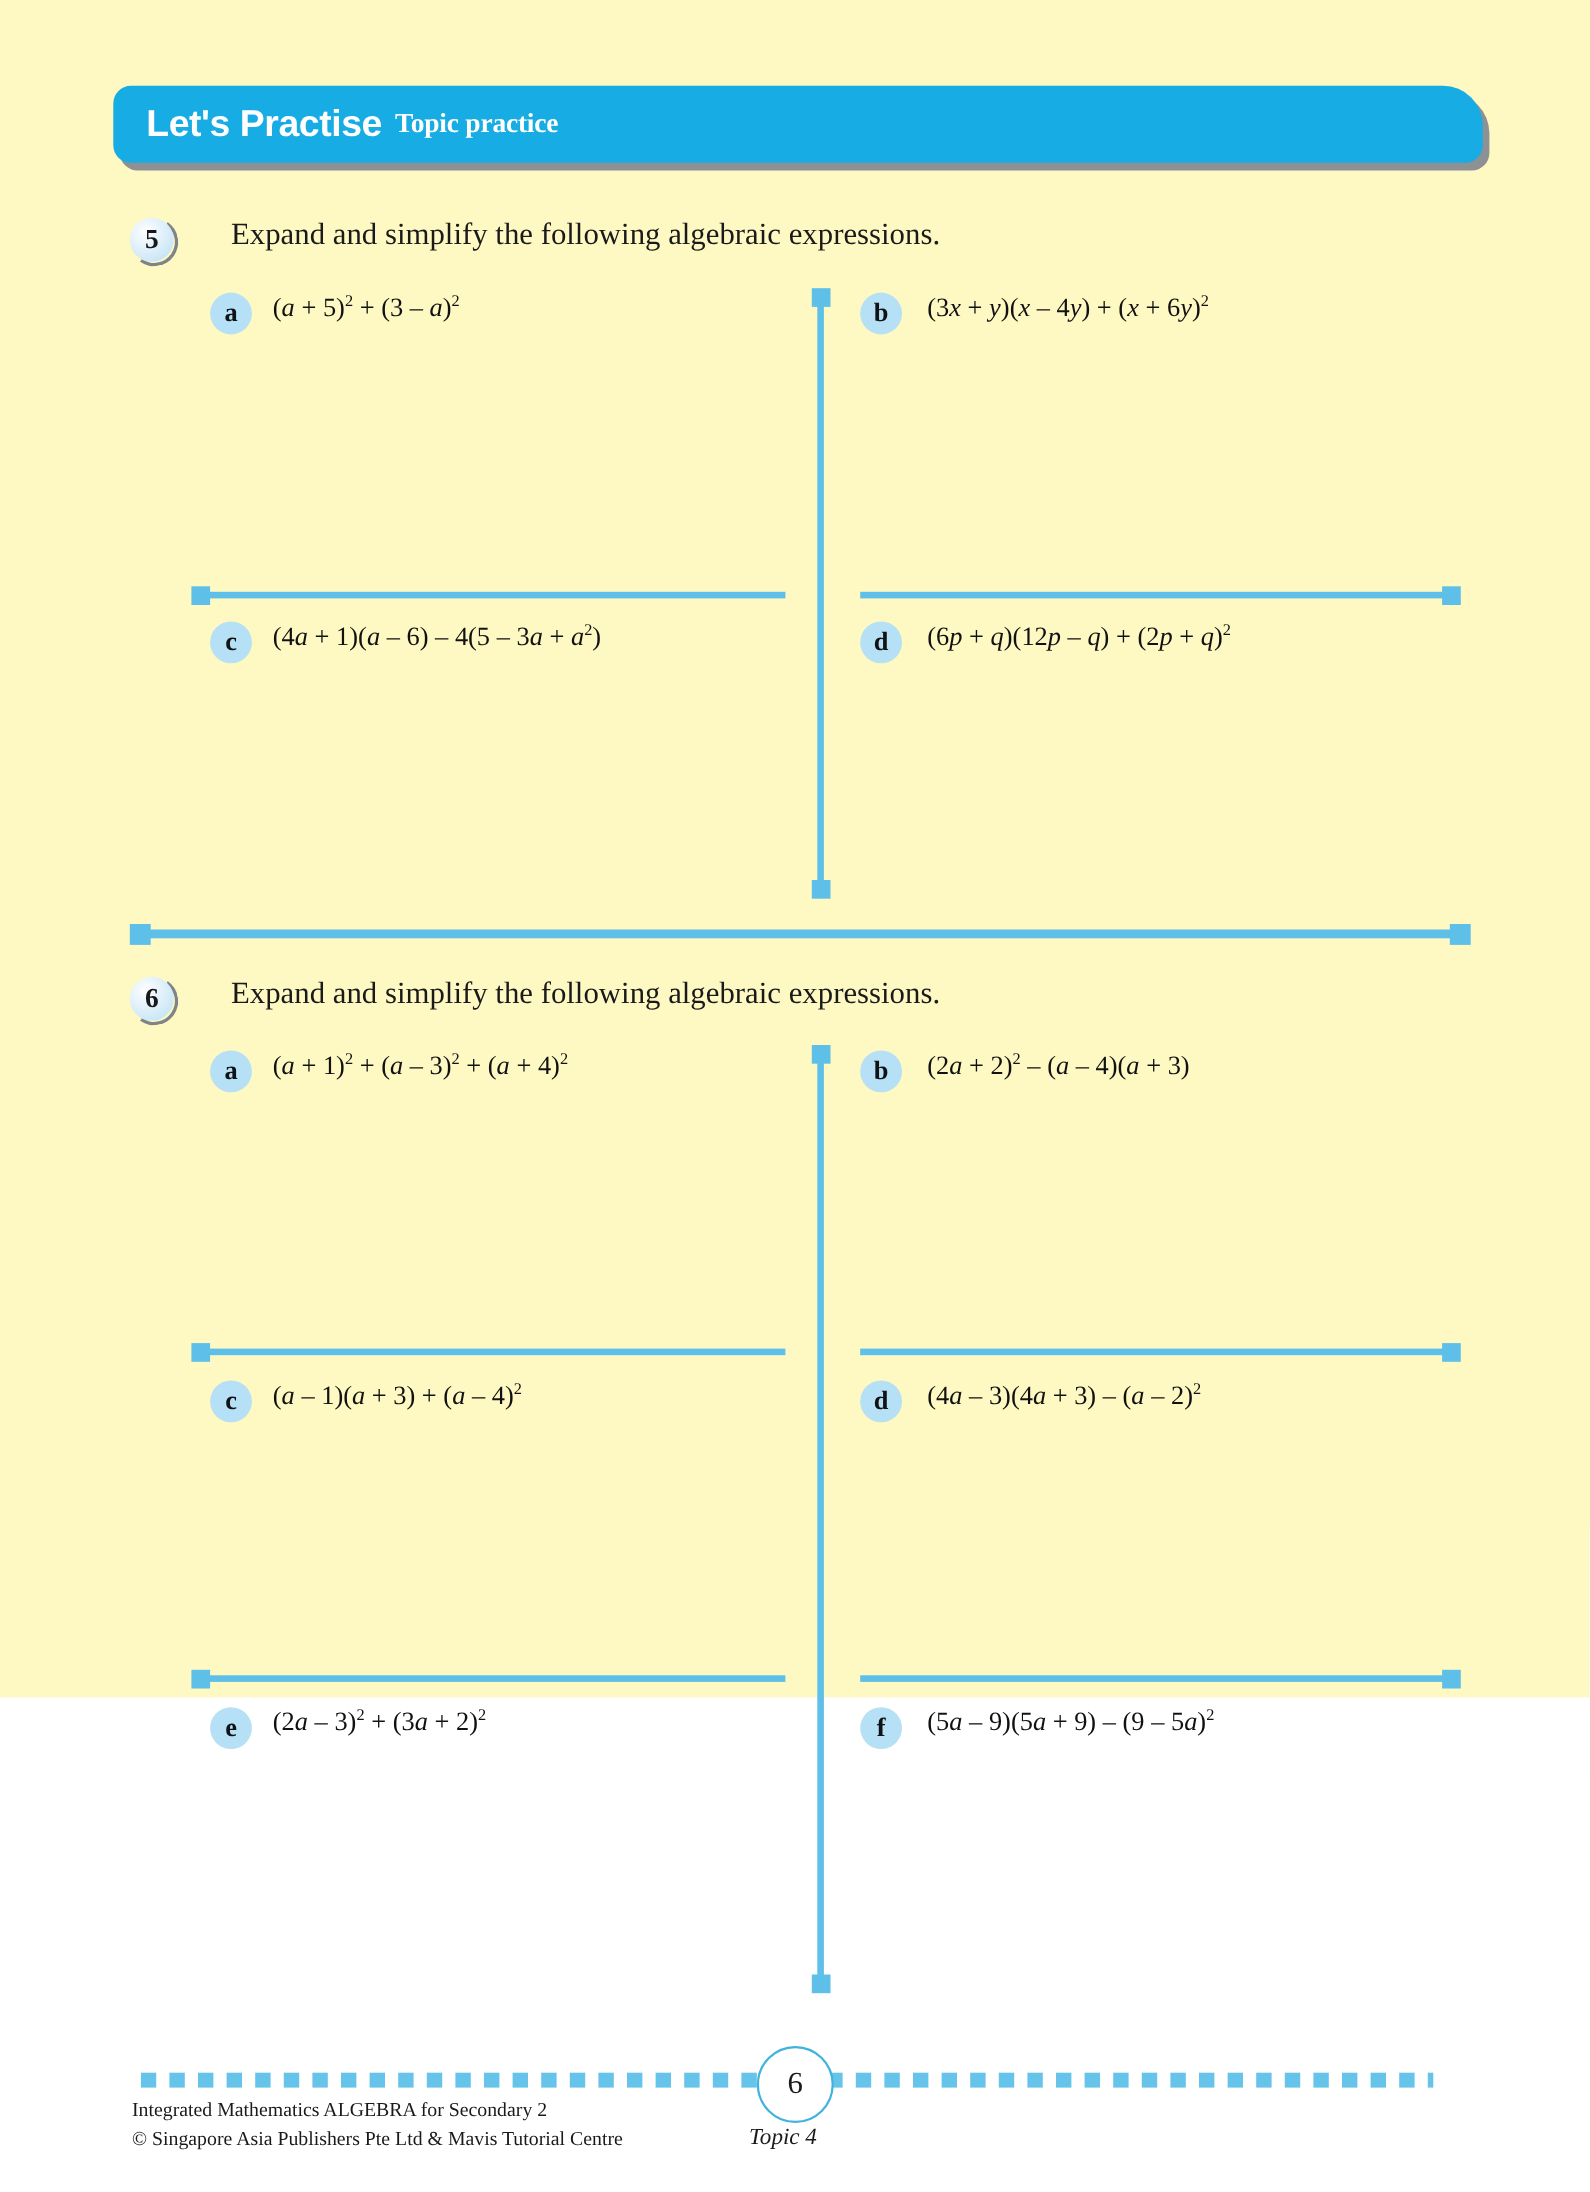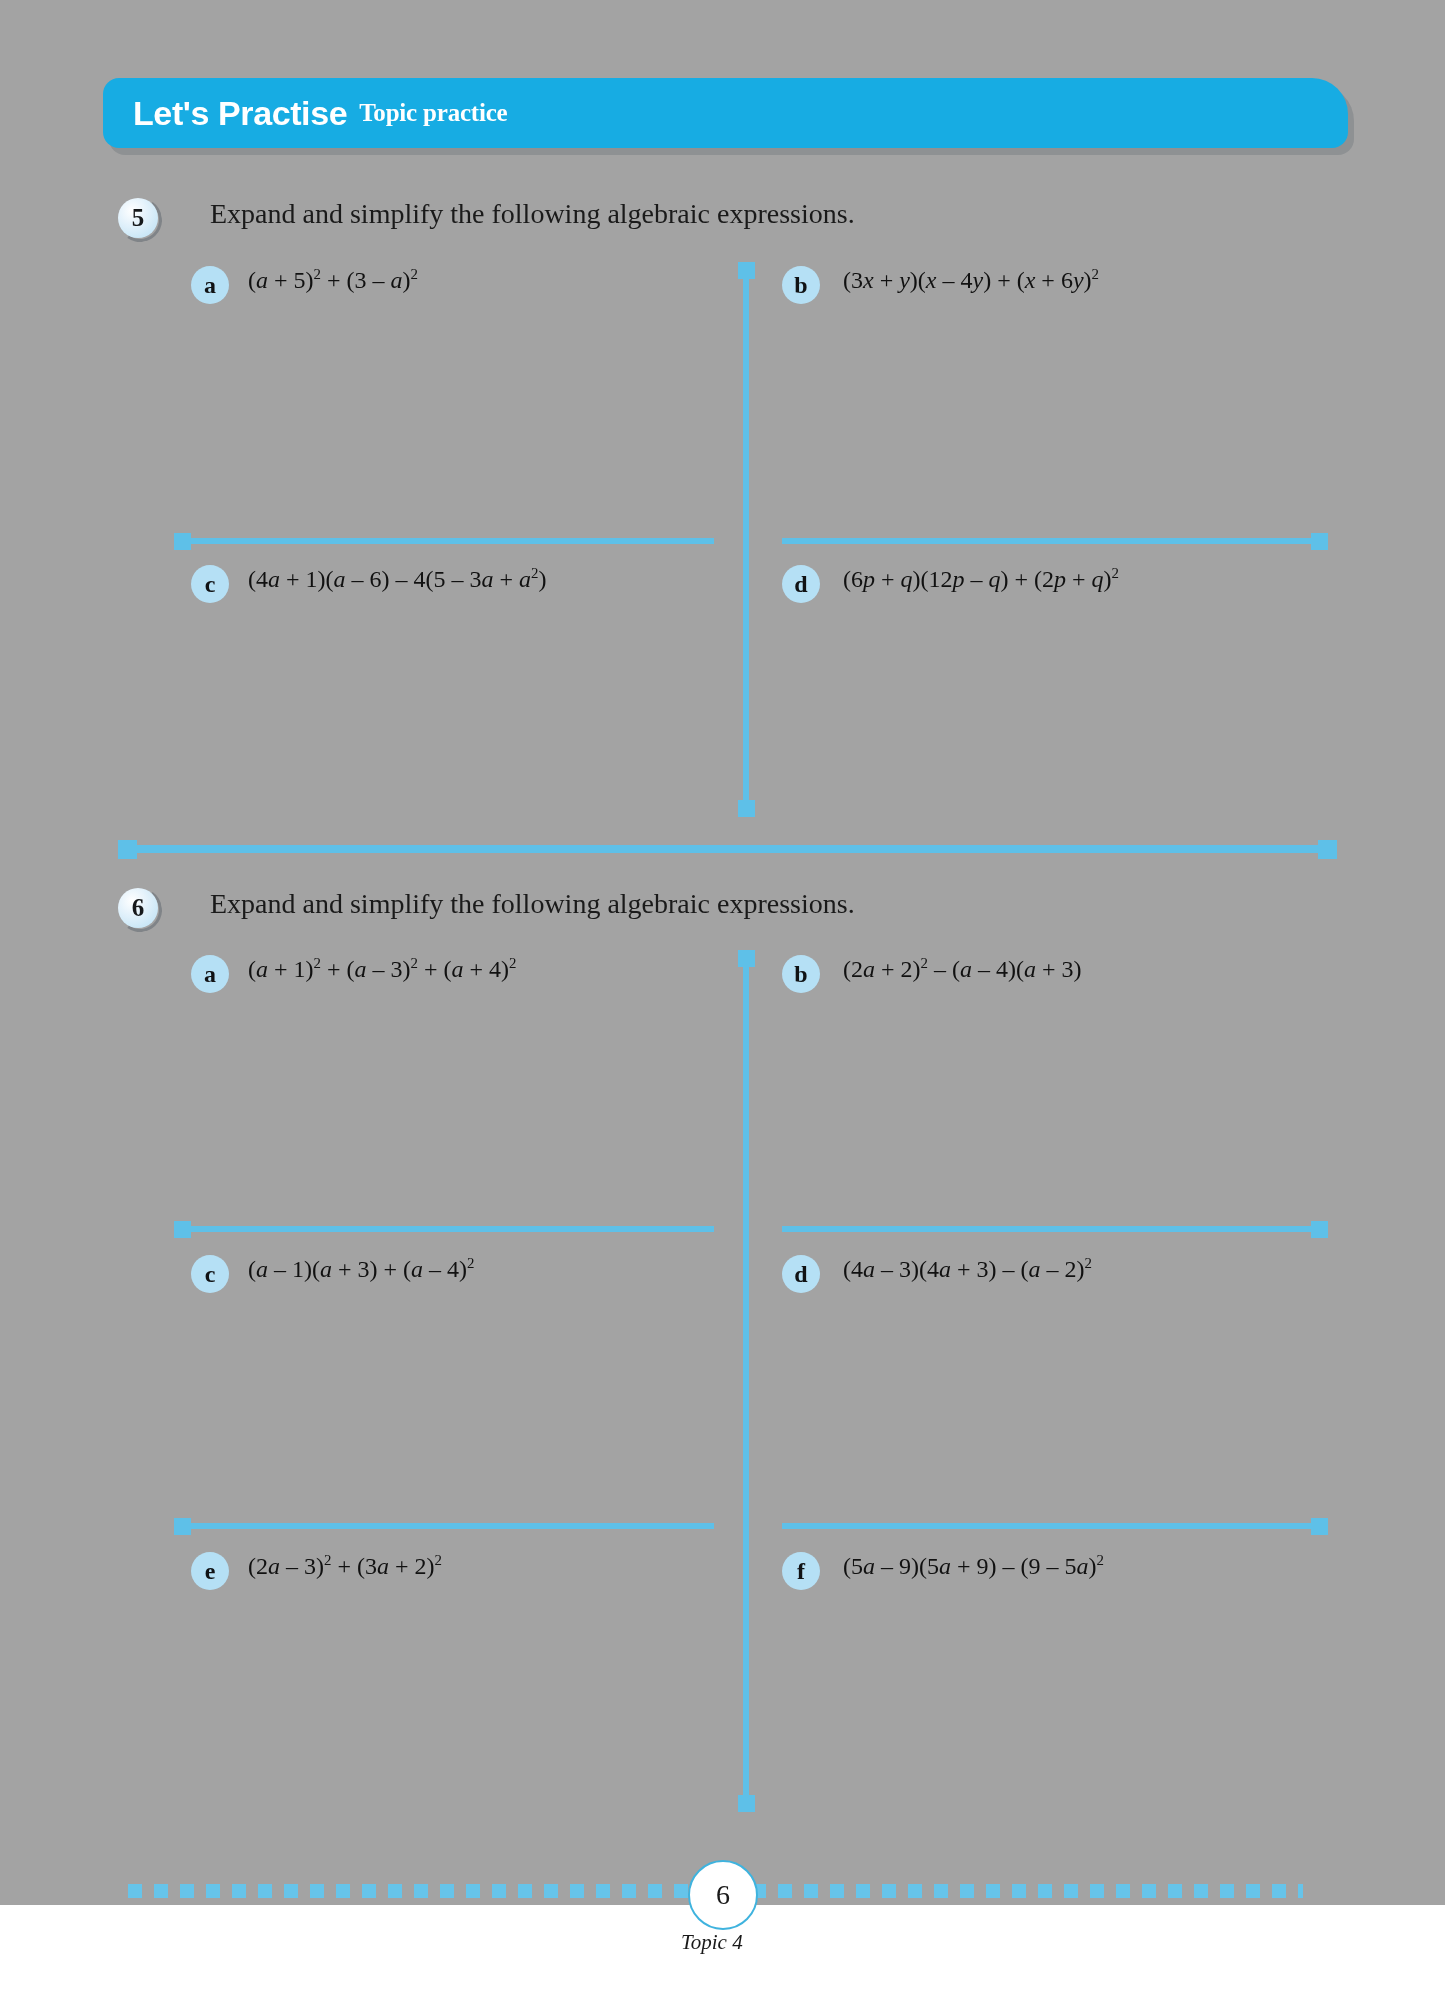--- a/index.html
+++ b/index.html
@@ -12,22 +12,22 @@
 
   body {
     font-family: "Liberation Serif", serif;
     position: relative;
     overflow: hidden;
   }
 
   .page {
     position: relative;
     width: 1445px;
-    height: 1905px;
-    background: #a3a3a3;
+    height: 1543px;
+    background: #fef9c3;
   }
 
   
   .banner-wrap {
     position: absolute;
     left: 103px;
     top: 78px;
     width: 1245px;
     height: 72px;
   }
@@ -362,17 +362,21 @@
     <span class="dot"></span>
       <span class="dot"></span>
     <span class="dot"></span>
       <span class="dot"></span>
     <span class="dot"></span>
       <span class="dot"></span>
     <span class="dot"></span>
       <span class="dot"></span>
   </div>
 
+  <div class="footer-text">
+    <div>Integrated Mathematics ALGEBRA for Secondary 2</div>
+    <div>© Singapore Asia Publishers Pte Ltd &amp; Mavis Tutorial Centre</div>
+  </div>
 
   <div class="pagecircle">6</div>
   <div class="topic">Topic 4</div>
 
 </div>
 
 </body></html>

